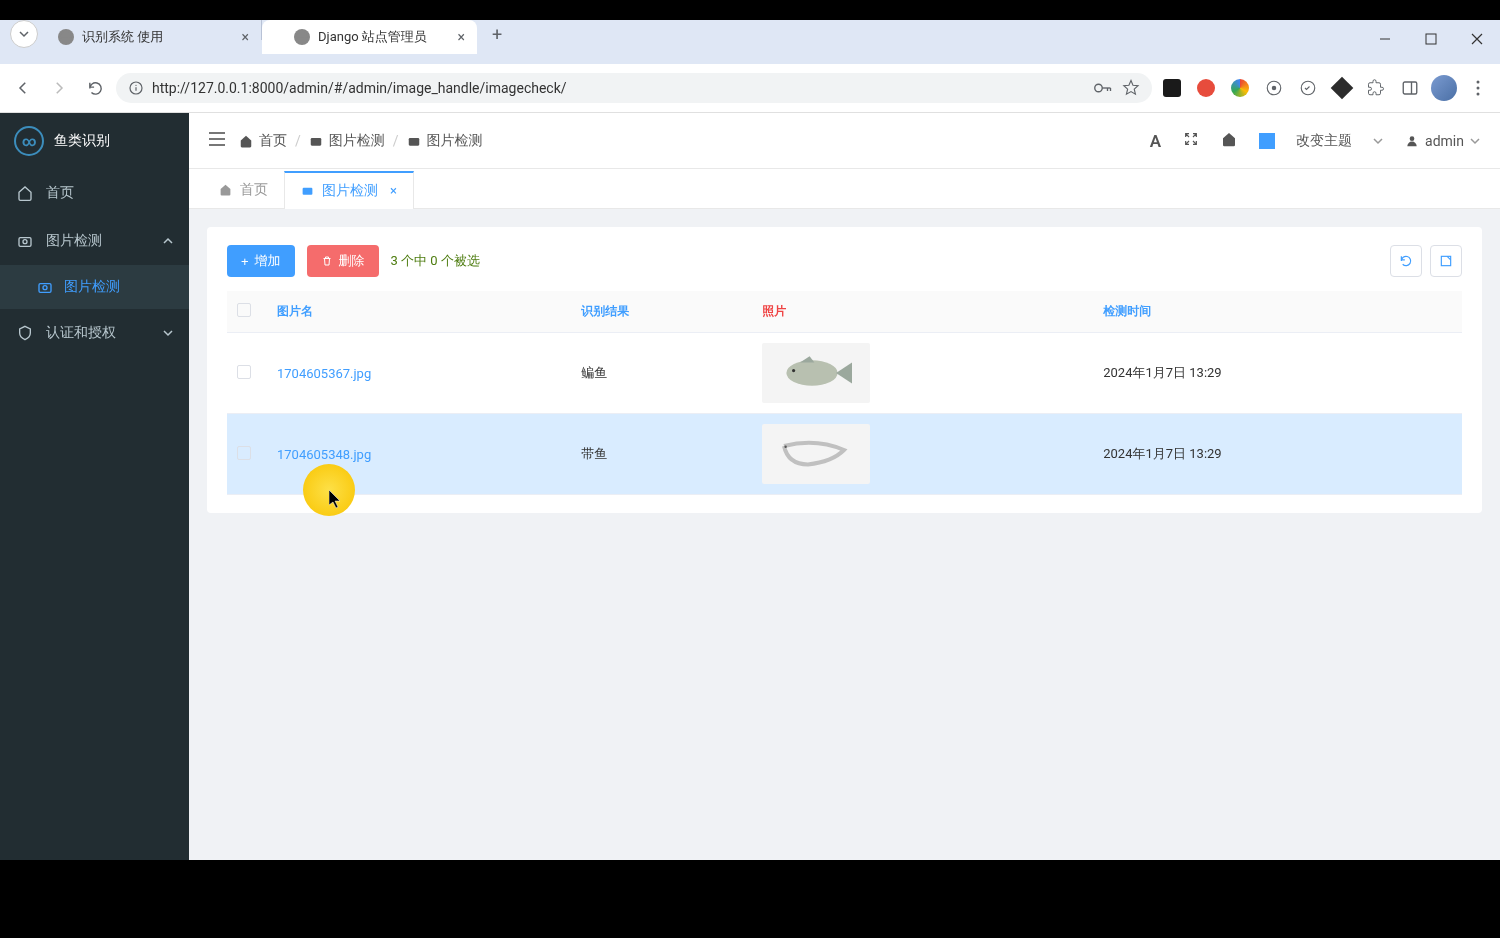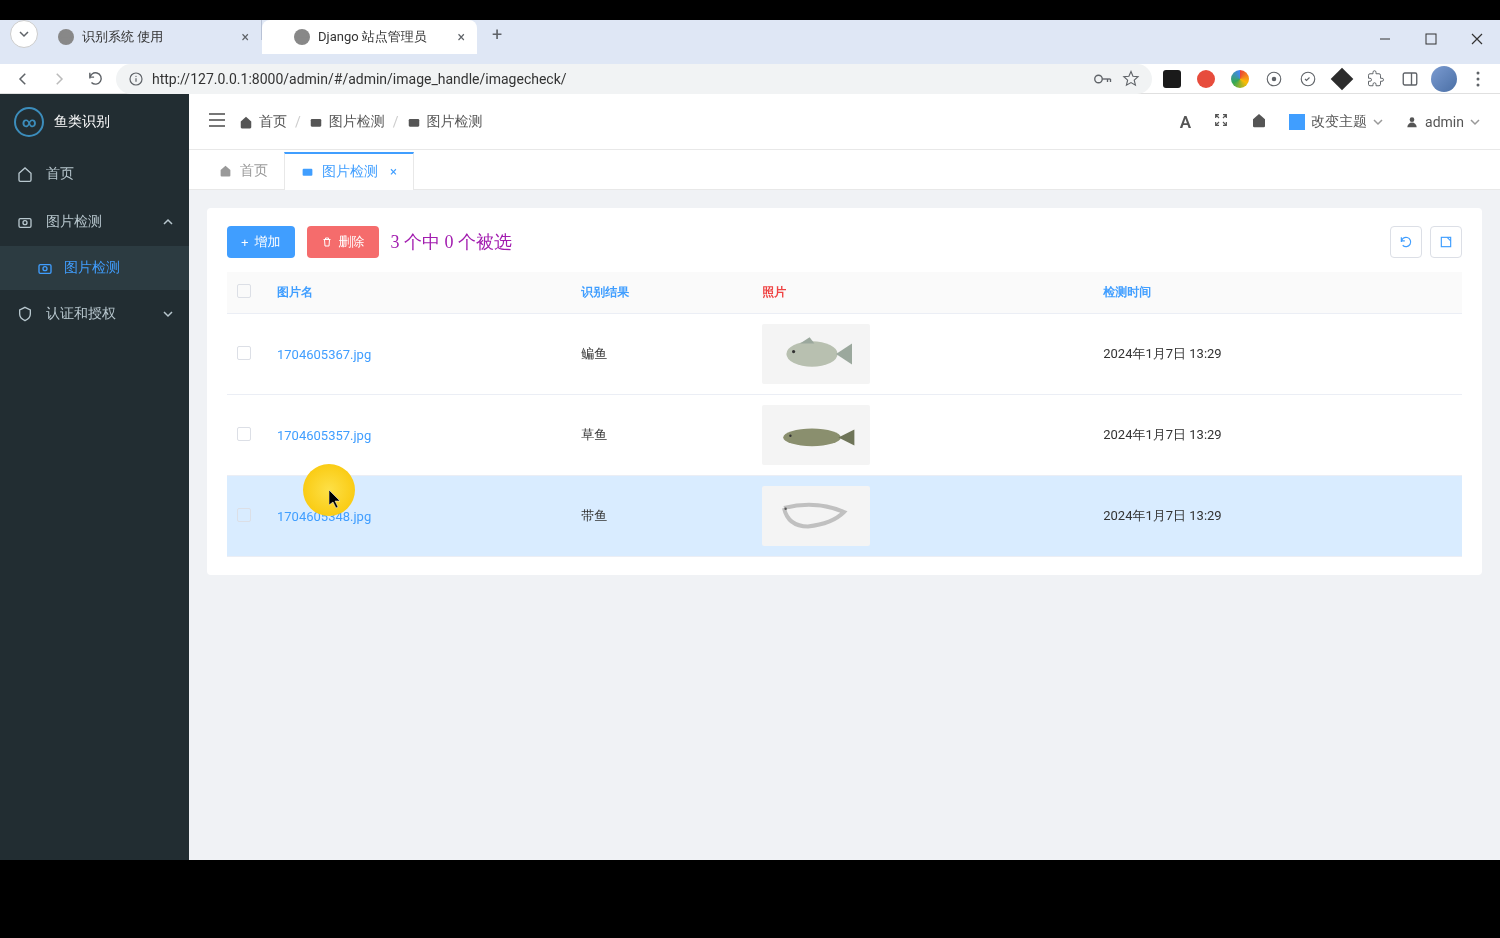--- a/index.html
+++ b/index.html
@@ -13,21 +13,21 @@
     .tab { height: 34px; width: 215px; background: #dfe7f5; border-radius: 8px 8px 0 0; display:flex; align-items:center; padding: 0 12px; gap:8px; position:relative; }
     .tab.active { background: #fff; padding-left: 32px; }
     .tab .favicon { width:16px; height:16px; border-radius:50%; background:#888; display:flex; align-items:center; justify-content:center; color:#fff; font-size:10px; }
     .tab .close { margin-left:auto; color:#5f6368; font-size:14px; cursor:pointer; }
     .tab-title { font-size: 13px; color:#333; white-space:nowrap; overflow:hidden; text-overflow:ellipsis; }
     .tab-sep { width:1px; height:20px; background:#b8c2d6; }
     .new-tab { width:28px; height:28px; display:flex; align-items:center; justify-content:center; color:#5f6368; font-size:18px; margin-left:6px; cursor:pointer; }
     .wincontrols { margin-left:auto; display:flex; }
     .winbtn { width:46px; height:38px; display:flex; align-items:center; justify-content:center; color:#333; cursor:pointer; }
     
-    .url-bar { height: 30px; background: #fff; display:flex; align-items:center; padding: 0 8px; gap:6px; border-bottom:1px solid #e0e0e0; }
+    .url-bar { height: 49px; background: #fff; display:flex; align-items:center; padding: 0 8px; gap:6px; border-bottom:1px solid #e0e0e0; }
     .navbtn { width:30px; height:30px; display:flex; align-items:center; justify-content:center; color:#5f6368; border-radius:15px; cursor:pointer; }
     .navbtn.disabled { color:#bbb; }
     .url-box { flex:1; height:30px; background:#f1f3f4; border-radius:15px; display:flex; align-items:center; padding:0 12px; gap:8px; }
     .url-text { font-size:14px; color:#333; }
     .url-icons-right { display:flex; gap:10px; margin-left:auto; align-items:center; }
     .ext-icon { width:28px; height:28px; display:flex; align-items:center; justify-content:center; border-radius:4px; cursor:pointer; }
     .avatar-circle { width:26px; height:26px; border-radius:50%; background:linear-gradient(135deg,#7b9bd1,#4a6fa5); }
     
     
     .app { flex:1; display:flex; background:#f5f7fa; overflow:hidden; }
@@ -41,36 +41,36 @@
     .side-icon { width:18px; display:flex; justify-content:center; }
     .chev { margin-left:auto; }
     
     .main { flex:1; display:flex; flex-direction:column; background:#f0f2f5; }
     .header { height:56px; background:#fff; display:flex; align-items:center; padding:0 20px; border-bottom:1px solid #e8e8e8; }
     .hamburger-btn { margin-right:14px; cursor:pointer; color:#555; }
     .breadcrumb { display:flex; align-items:center; gap:8px; color:#555; }
     .bc-item { display:flex; align-items:center; gap:6px; cursor:pointer; }
     .bc-sep { color:#ccc; }
     .header-right { margin-left:auto; display:flex; align-items:center; gap:22px; color:#555; }
-    .theme-dropdown { display:flex; align-items:center; gap:6px; cursor:pointer; }
+    .theme-dropdown { display:flex; align-items:center; gap:21px; cursor:pointer; }
     .theme-sq { width:16px; height:16px; background:#409eff; }
     .user-dd { display:flex; align-items:center; gap:6px; cursor:pointer; }
     
     .tabs-row { height:40px; background:#fff; display:flex; align-items:center; padding:0 14px; border-bottom:1px solid #e8e8e8; }
     .page-tab { height:38px; padding:0 16px; display:flex; align-items:center; gap:8px; color:#999; cursor:pointer; border-top:2px solid transparent; }
     .page-tab.active { color:#409eff; border-top:2px solid #409eff; background:#fff; border-left:1px solid #e8e8e8; border-right:1px solid #e8e8e8; position:relative; top:1px; }
     .page-tab .close-x { font-size:13px; cursor:pointer; margin-left:4px; }
     
     .content { padding:18px; }
     .card { background:#fff; border-radius:4px; padding:18px 20px; }
     .toolbar { display:flex; align-items:center; gap:12px; margin-bottom:14px; }
     .btn { height:32px; padding:0 14px; border-radius:4px; display:flex; align-items:center; gap:6px; font-size:13px; cursor:pointer; color:#fff; border:none; }
     .btn-primary { background:#409eff; }
     .btn-danger { background:#f56c6c; }
-    .select-text { color:#a21caf; font-size:18px;font-family:Liberation Serif, serif; }
+    .select-text { color:#4d7c0f; font-size:13px; }
     .tool-right { margin-left:auto; display:flex; gap:8px; }
     .tool-btn { width:32px; height:32px; border:1px solid #dcdfe6; border-radius:4px; display:flex; align-items:center; justify-content:center; color:#409eff; cursor:pointer; }
     
     table { width:100%; border-collapse:collapse; }
     th { text-align:left; font-size:12px; font-weight:600; color:#409eff; padding:12px 10px; border-bottom:1px solid #ebeef5; background:#fafafa; }
     th:first-child { width:40px; }
     td { padding:10px; border-bottom:1px solid #ebeef5; font-size:13px; }
     tr.row.highlight { background:#d9ecff; }
     .chk { width:14px; height:14px; border:1px solid #dcdfe6; border-radius:2px; display:inline-block; cursor:pointer; }
     .link { color:#409eff; cursor:pointer; }
@@ -386,35 +386,20 @@
                       <svg width="90" height="40" viewBox="0 0 100 50" class="fish-svg-1">
                         <ellipse cx="45" cy="25" rx="32" ry="16" fill="#b8c0b0"></ellipse>
                         <path d="M75 25 L95 12 L95 38 Z" fill="#a0a896"></path>
                         <path d="M30 12 L42 4 L48 12" fill="#8a927a"></path>
                         <circle cx="22" cy="22" r="2" fill="#333"></circle>
                       </svg>
                     </div>
                   </td>
     <td>2024年1月7日 13:29</td>
   </tr>
-                <tr class="row">
-    <td><span class="chk"></span></td>
-    <td><span class="link">1704605357.jpg</span></td>
-    <td>草鱼</td>
-    <td>
-                    <div class="fish-img">
-                      <svg width="90" height="40" viewBox="0 0 100 50">
-                        <ellipse cx="45" cy="28" rx="36" ry="11" fill="#8a8f6e"></ellipse>
-                        <path d="M78 28 L98 18 L98 38 Z" fill="#6e7458"></path>
-                        <circle cx="18" cy="26" r="1.5" fill="#333"></circle>
-                      </svg>
-                    </div>
-                  </td>
-    <td>2024年1月7日 13:29</td>
-  </tr>
                 <tr class="row highlight">
     <td><span class="chk"></span></td>
     <td><span class="link">1704605348.jpg</span></td>
     <td>带鱼</td>
     <td>
                     <div class="fish-img">
                       <svg width="90" height="40" viewBox="0 0 100 50">
                         <path d="M10 15 Q50 5 85 20 Q70 35 40 38 Q15 38 10 15" fill="none" stroke="#c0c0c0" stroke-width="5"></path>
                         <circle cx="12" cy="16" r="1.5" fill="#555"></circle>
                       </svg>

